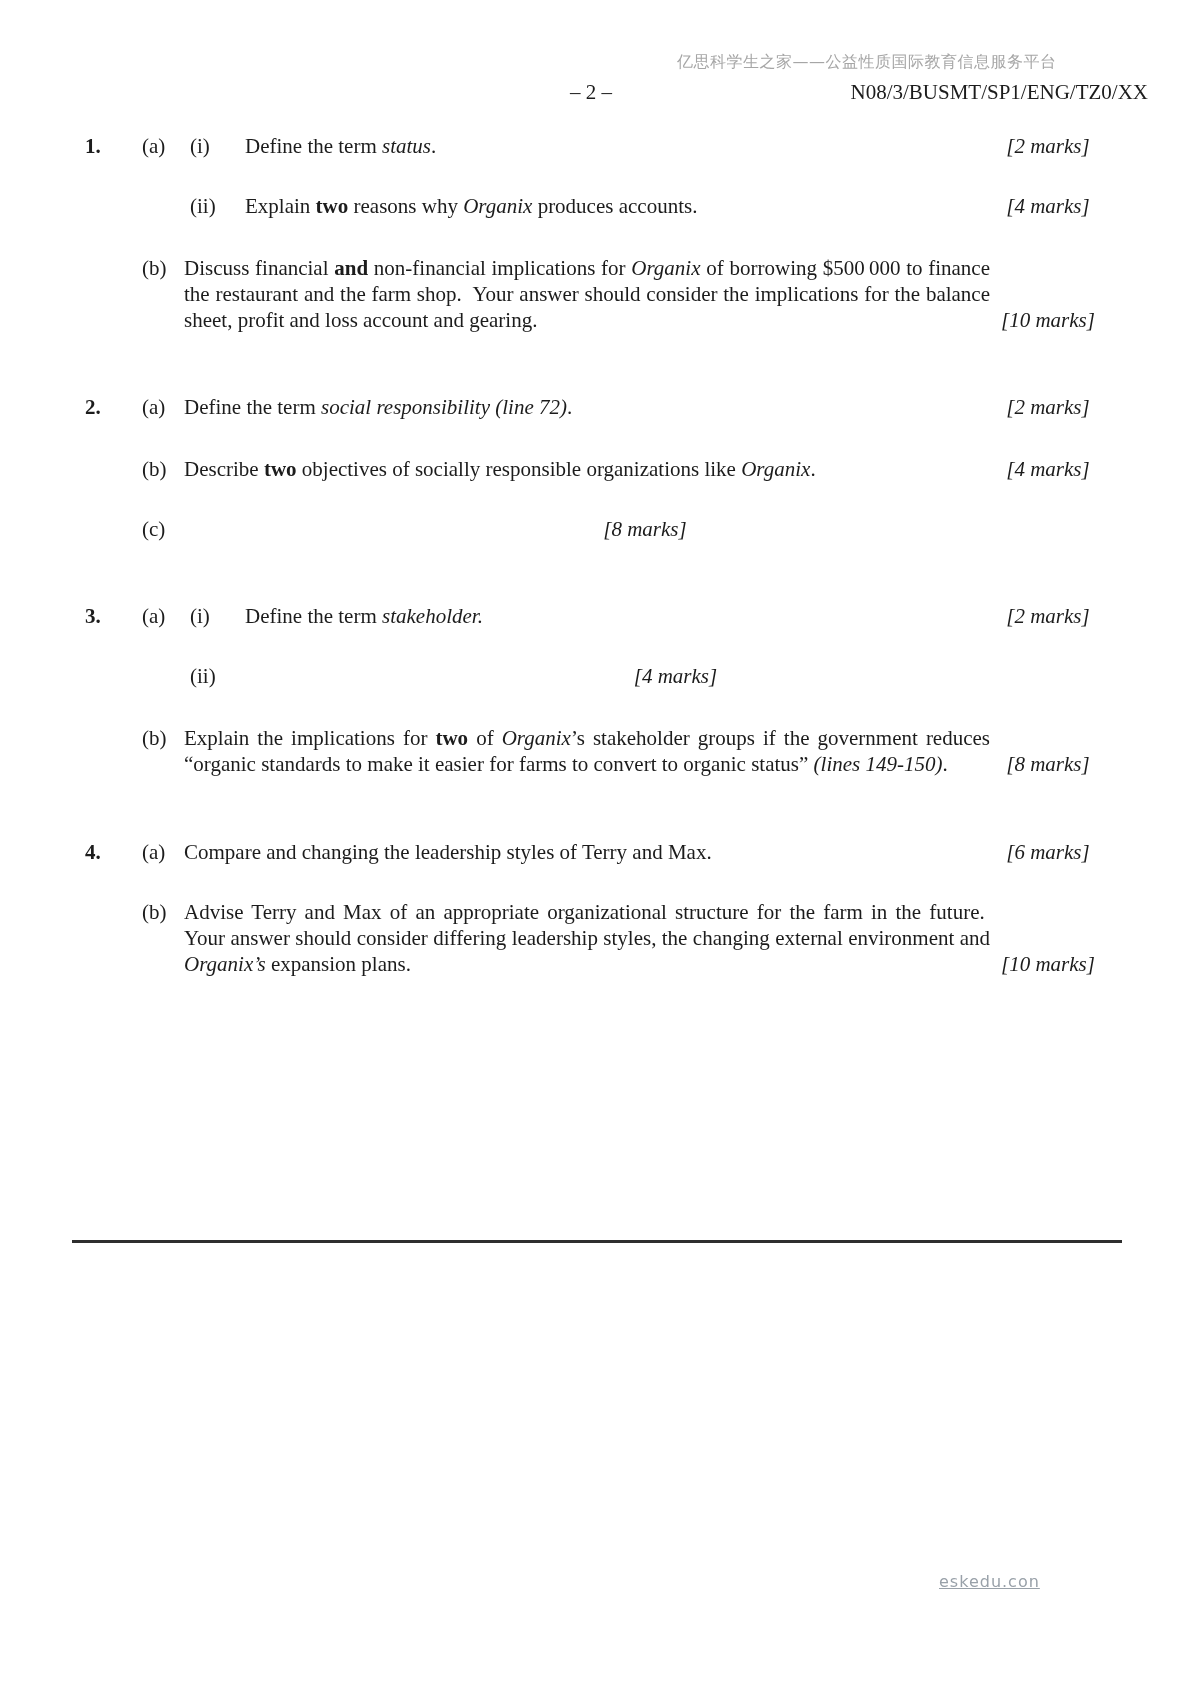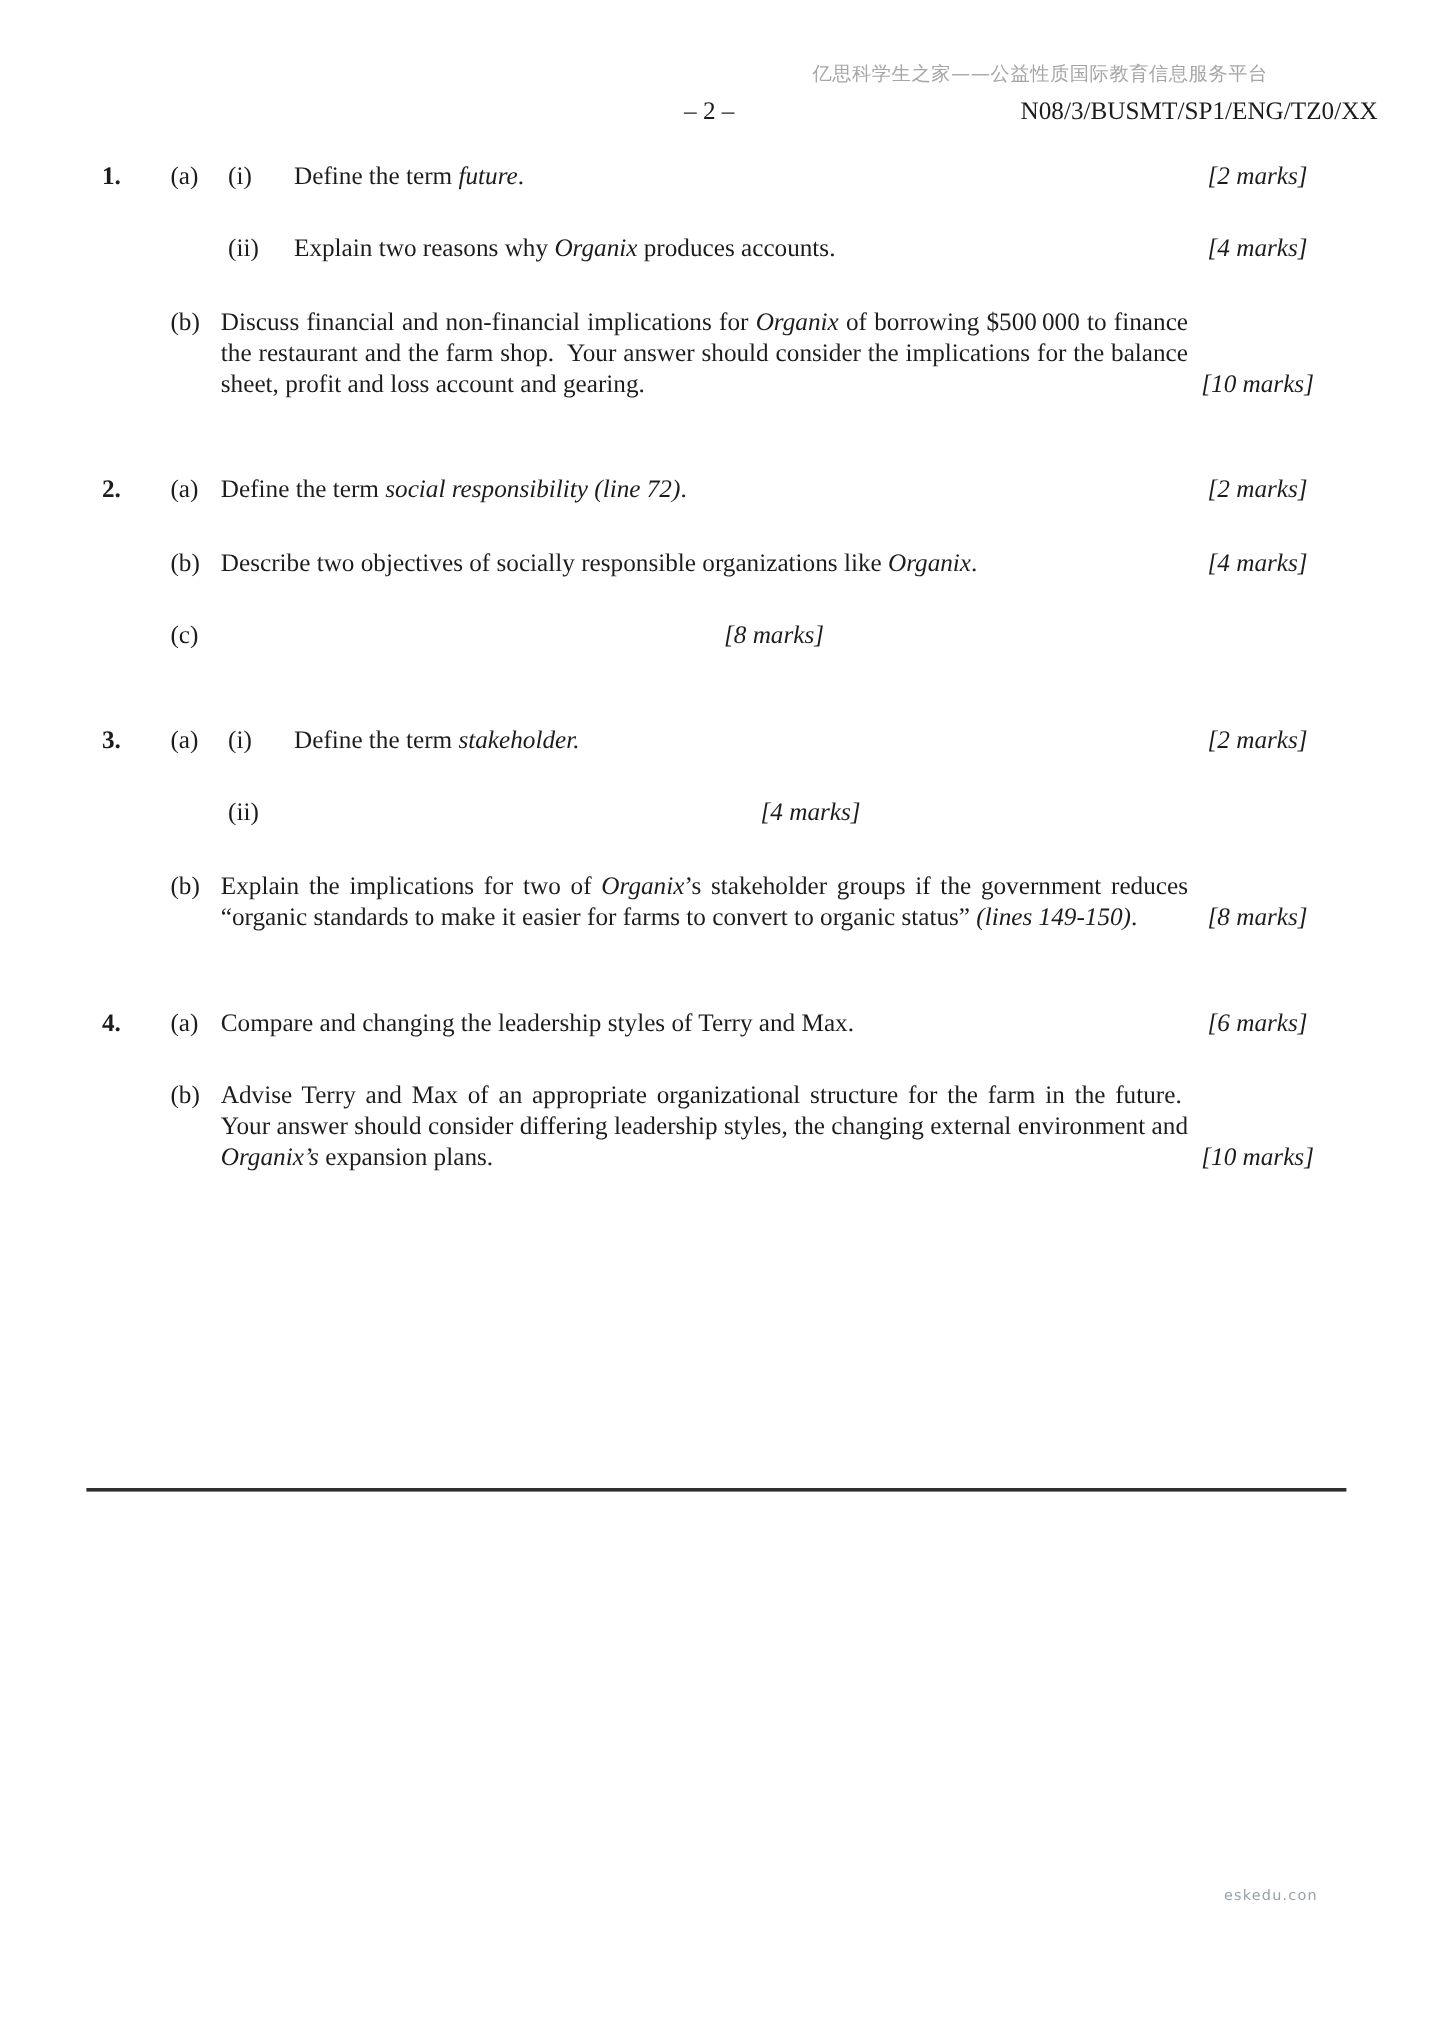--- a/index.html
+++ b/index.html
@@ -50,67 +50,68 @@
   .col-txt { width: 745px; flex: 0 0 auto; }
   .col-txt.wide { width: 806px; }
   .col-txt.just { text-align: justify; }
   .col-marks {
     flex: 1 1 auto;
     text-align: center;
     font-style: italic;
     align-self: flex-end;
     white-space: nowrap;
   }
-  .b  { font-weight: normal; margin-top: 14px; }
+  .b  { font-weight: bold; margin-top: 14px; }
   .i  { font-style: italic; }
   .mt34 { margin-top: 34px; }
   .mt36 { margin-top: 36px; }
   .mt61 { margin-top: 61px; }
   .mt62 { margin-top: 62px; }
   
   .rule {
     position: absolute;
     left: 72px; top: 1240px;
     width: 1050px; height: 3px;
     background: #2e2e2e;
   }
   .ftr-code {
     position: absolute;
     left: 80px; top: 1682px;
     font-size: 17px;
     white-space: nowrap;
   }
   .ftr-watermark {
     position: absolute;
-    left: 1020px; top: 1572px;
+    left: 939px; top: 1572px;
     font-family: "DejaVu Sans", sans-serif;
-    font-size: 12px;
+    font-size: 16px;
     color: #99a1a9;
     letter-spacing: 1px;
     white-space: nowrap;
+    text-decoration: underline;
   }
 </style>
 </head>
 <body>
 
 <div class="page">
 
   <div>
     <div class="hdr-watermark">亿思科学生之家——公益性质国际教育信息服务平台</div>
     <div class="hdr-pagenum">– 2 –</div>
     <div class="hdr-code">N08/3/BUSMT/SP1/ENG/TZ0/XX</div>
   </div>
 
   <div class="content">
 
     <div class="qrow">
       <div class="col-q">1.</div>
       <div class="col-p">(a)</div>
       <div class="col-s">(i)</div>
-      <div class="col-txt"><span>Define the term </span><span class="i">future</span><span>.</span></div>
+      <div class="col-txt"><span>Define the term </span><span class="i">status</span><span>.</span></div>
       <div class="col-marks">[2 marks]</div>
     </div>
 
     <div class="qrow mt34">
       <div class="col-q"></div>
       <div class="col-p"></div>
       <div class="col-s">(ii)</div>
       <div class="col-txt"><span>Explain </span><span class="b">two</span><span> reasons why </span><span class="i">Organix</span><span> produces accounts.</span></div>
       <div class="col-marks">[4 marks]</div>
     </div>

